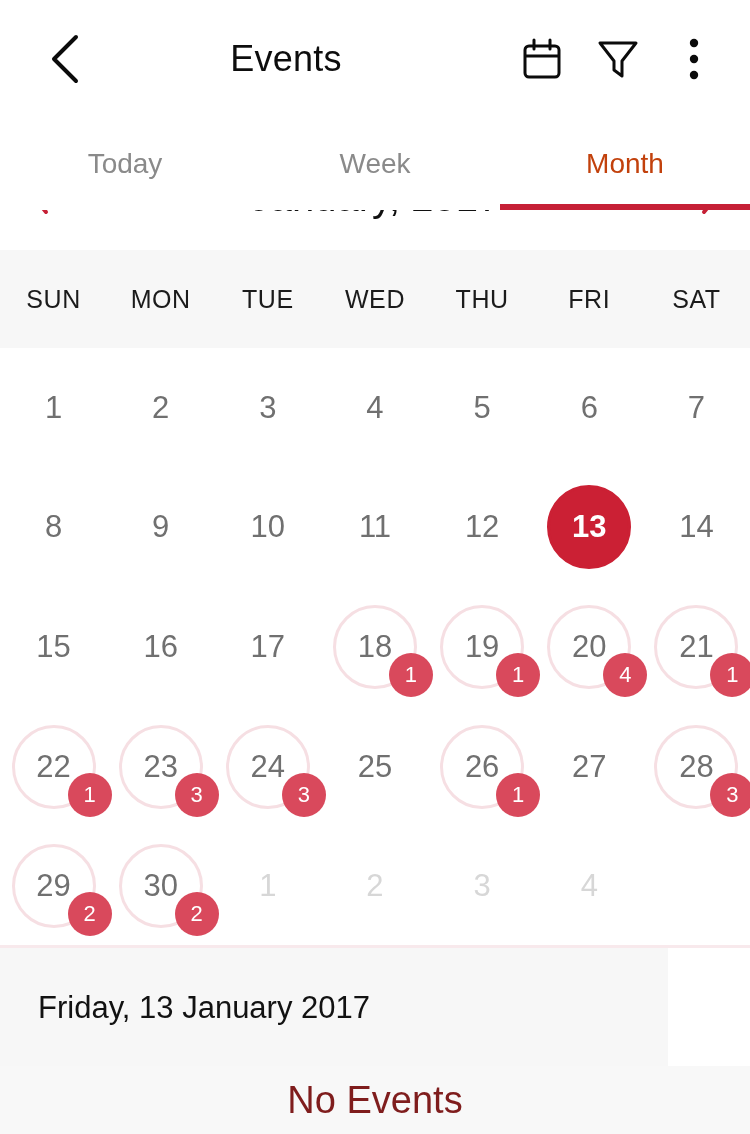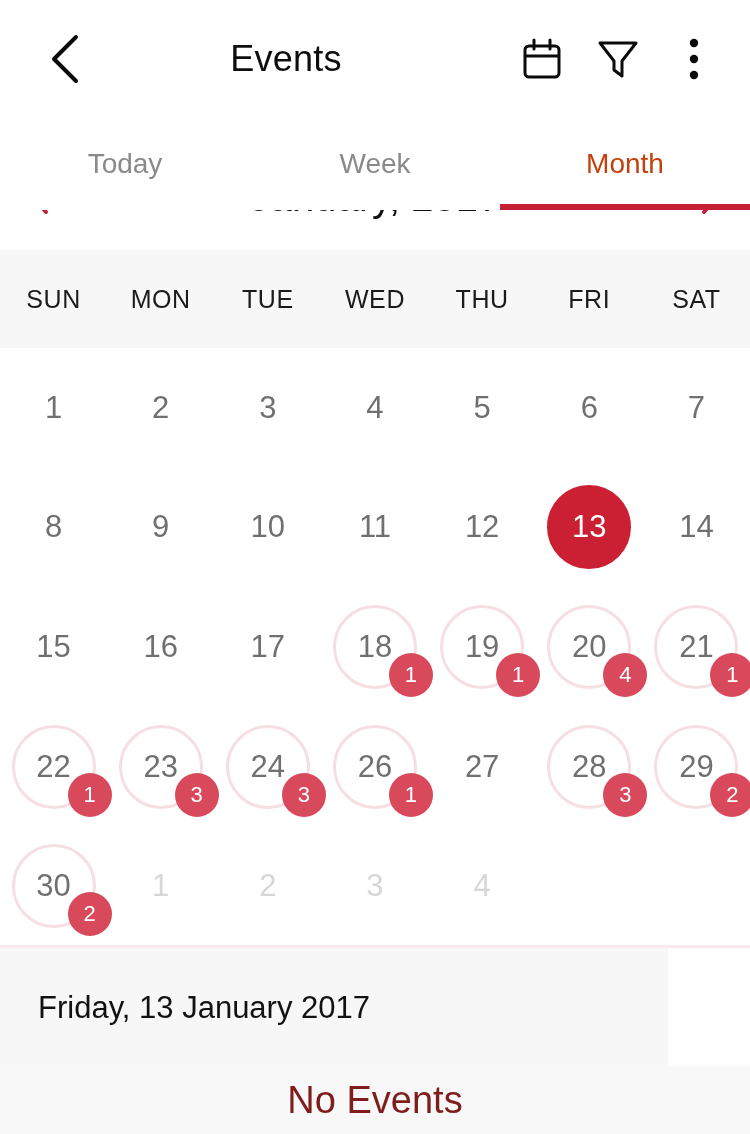--- a/index.html
+++ b/index.html
@@ -85,21 +85,21 @@
     border:3px solid #F6DFE3;
   }
   .daynum {
     position:absolute; inset:0; display:flex; align-items:center; justify-content:center;
     font-size:31px; color:#707070; font-weight:400;
   }
   .cell.muted .daynum { color:#d7d7d7; }
   .cell.selected .ring {
     background:#CB2034; border-color:#CB2034;
   }
-  .cell.selected .daynum { color:#ffffff; }
+  .cell.selected .daynum { color:#ffffff;font-weight:bold; }
   .badge {
     position:absolute; right:-16px; bottom:-8px;
     width:44px; height:44px; border-radius:50%;
     background:#D9495C; color:#fff;
     display:flex; align-items:center; justify-content:center;
     font-size:22px; font-weight:400;
   }
 
   
   .divider-pink {
@@ -329,20 +329,25 @@
       </div>
       <div class="cell">
         <div class="daywrap">
           <div class="ring"></div>
           <div class="daynum">24</div>
           <div class="badge">3</div>
         </div>
       </div>
       <div class="cell">
         <div class="daywrap">
+          <div class="daynum">25</div>
+        </div>
+      </div>
+      <div class="cell">
+        <div class="daywrap">
           <div class="ring"></div>
           <div class="daynum">26</div>
           <div class="badge">1</div>
         </div>
       </div>
       <div class="cell">
         <div class="daywrap">
           <div class="daynum">27</div>
         </div>
       </div>

